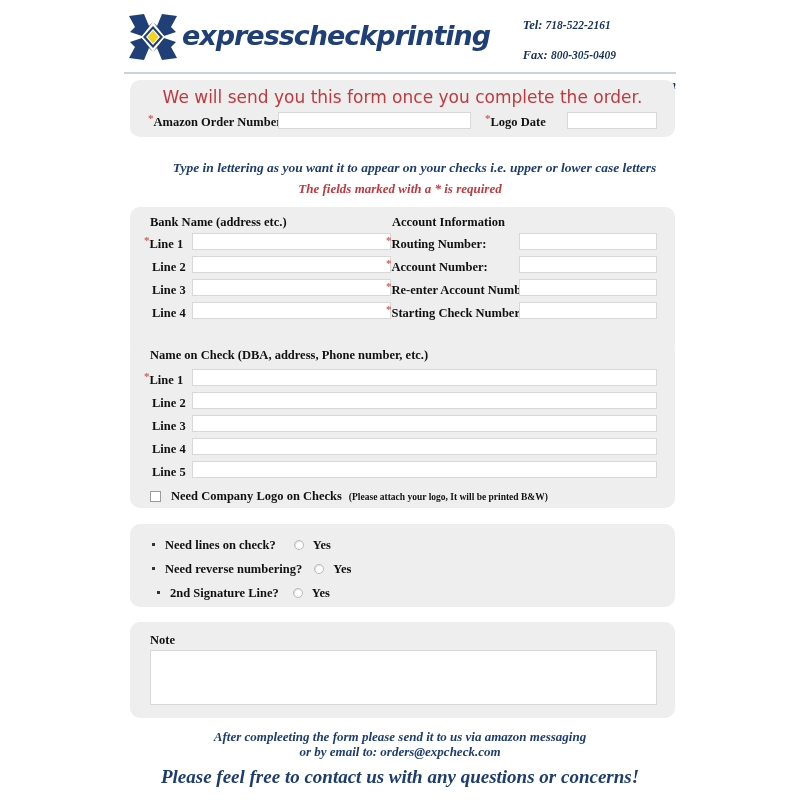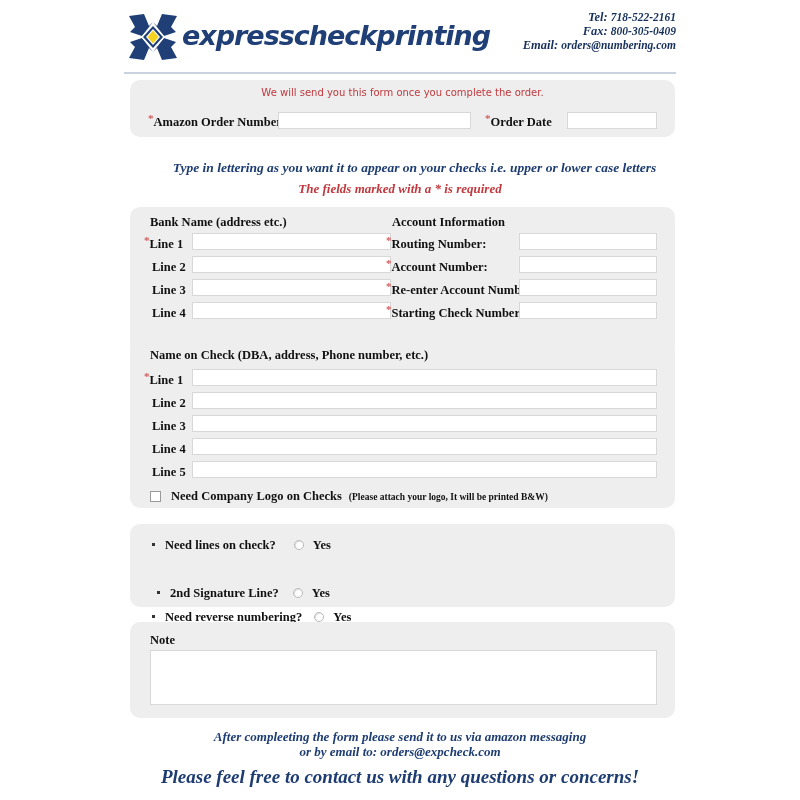--- a/index.html
+++ b/index.html
@@ -22,44 +22,43 @@
     position:absolute; left:182px; top:20px;
     font-family:"DejaVu Sans", sans-serif;
     font-style:italic; font-weight:bold;
     font-size:27px; letter-spacing:-1px;
     color:#1f3f76;
     white-space:nowrap;
   }
   .brand .light { font-weight:bold; color:#1f3f76; }
   .contact {
     position:absolute; right:124px; top:10px;
-    text-align:right;
     font-family:"Liberation Serif", serif;
     font-style:italic; font-weight:bold;
     font-size:12.5px; color:#16305c;
-    line-height:14px;
+    line-height:30px;
   }
   .contact .lbl { font-size:12.5px; }
   .contact .val { font-size:11.5px; }
   .rule {
     position:absolute; left:124px; right:124px; top:72px;
     height:2px; background:#c9d3de;
   }
 
   
   .panel {
     background:#eeeeee;
     border-radius:10px;
     position:absolute;
   }
   .redbanner {
     text-align:center;
     color:#c0393e;
     font-family:"DejaVu Sans", sans-serif;
-    font-size:10px;
+    font-size:17px;
     padding-top:7px;
     letter-spacing:0px;
   }
 
   .fld {
     background:#ffffff;
     border:1px solid #d8d8d8;
     height:16px;
     display:inline-block;
     vertical-align:middle;
@@ -176,21 +175,21 @@
   <div class="panel" style="left:130px; top:80px; width:545px; height:57px;">
 
     <div class="redbanner">We will send you this form once you complete the order.</div>
 
     <div style="position:absolute; left:18px; top:32px;">
       <span class="lab"><span class="star">*</span><span>Amazon Order Number</span></span>
     </div>
     <input class="fld" style="position: absolute; left: 148px; top: 32px; width: 193px; height: 17px;" value="">
 
     <div style="position:absolute; left:355px; top:32px;">
-      <span class="lab"><span class="star">*</span><span>Order Date</span></span>
+      <span class="lab"><span class="star">*</span><span>Logo Date</span></span>
     </div>
     <input class="fld" style="position: absolute; left: 437px; top: 32px; width: 90px; height: 17px;" value="">
   </div>
 
   <div class="instr1">Type in lettering as you want it to appear on your checks i.e. upper or lower case letters</div>
   <div class="instr2">The fields marked with a * is required</div>
 
   <div class="panel" style="left:130px; top:207px; width:545px; height:147px;">
 
     <div class="secthead" style="position:absolute; left:20px; top:8px;">Bank Name (address etc.)</div>
@@ -275,21 +274,21 @@
 
   <div class="panel" style="left:130px; top:524px; width:545px; height:83px;">
 
     <div style="position:absolute; left:22px; top:11px;">
       <span class="bullet"></span>
       <span class="lab">Need lines on check?</span>
       <span class="radio" style="margin-left:14px;"></span>
       <span class="lab" style="margin-left:5px;">Yes</span>
     </div>
 
-    <div style="position:absolute; left:22px; top:35px;margin-top:48px;">
+    <div style="position:absolute; left:22px; top:35px;">
       <span class="bullet"></span>
       <span class="lab">Need reverse numbering?</span>
       <span class="radio" style="margin-left:8px;"></span>
       <span class="lab" style="margin-left:5px;">Yes</span>
     </div>
 
     <div style="position:absolute; left:27px; top:59px;text-align:center;">
       <span class="bullet"></span>
       <span class="lab">2nd Signature Line?</span>
       <span class="radio" style="margin-left:10px;"></span>

